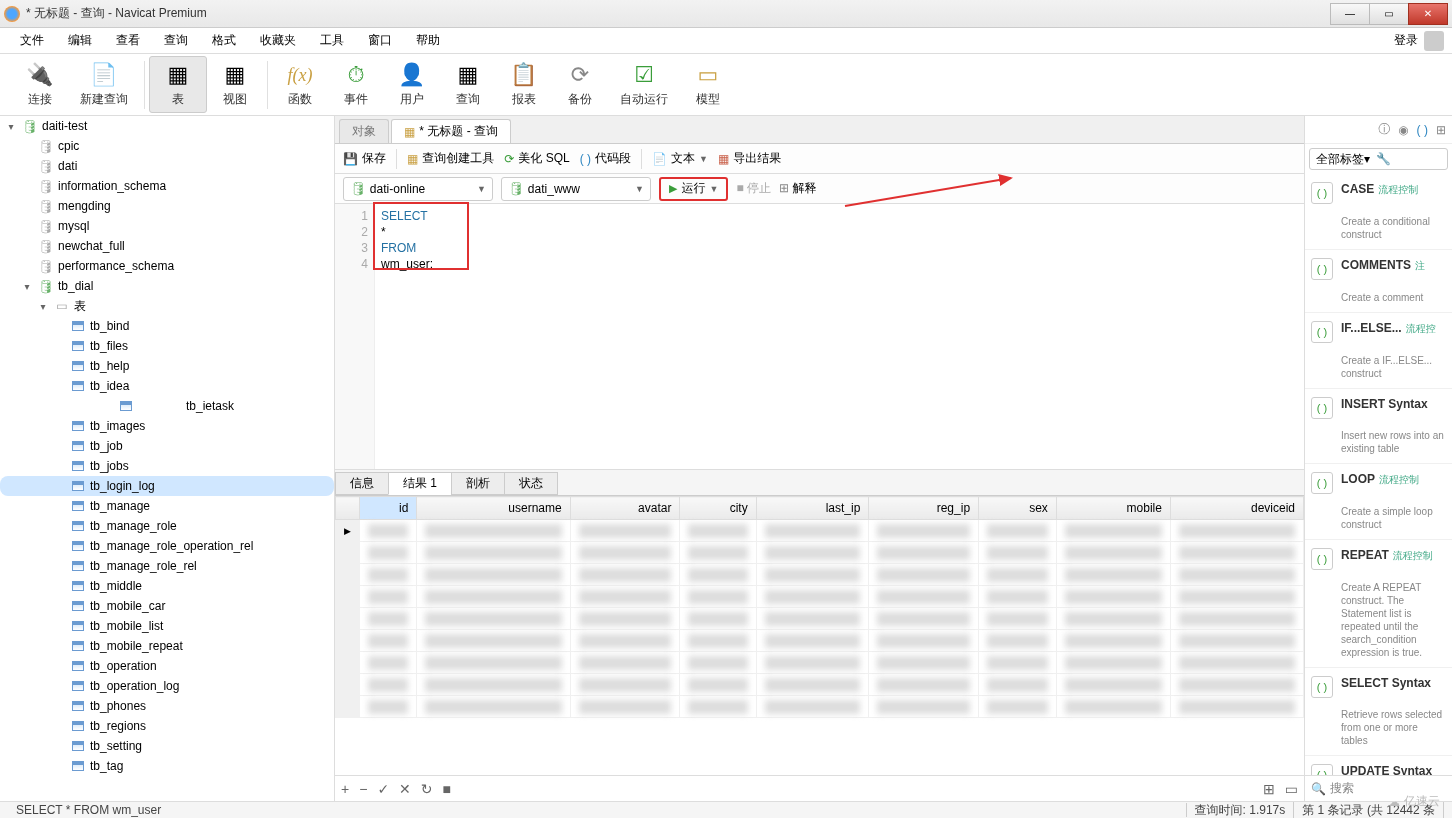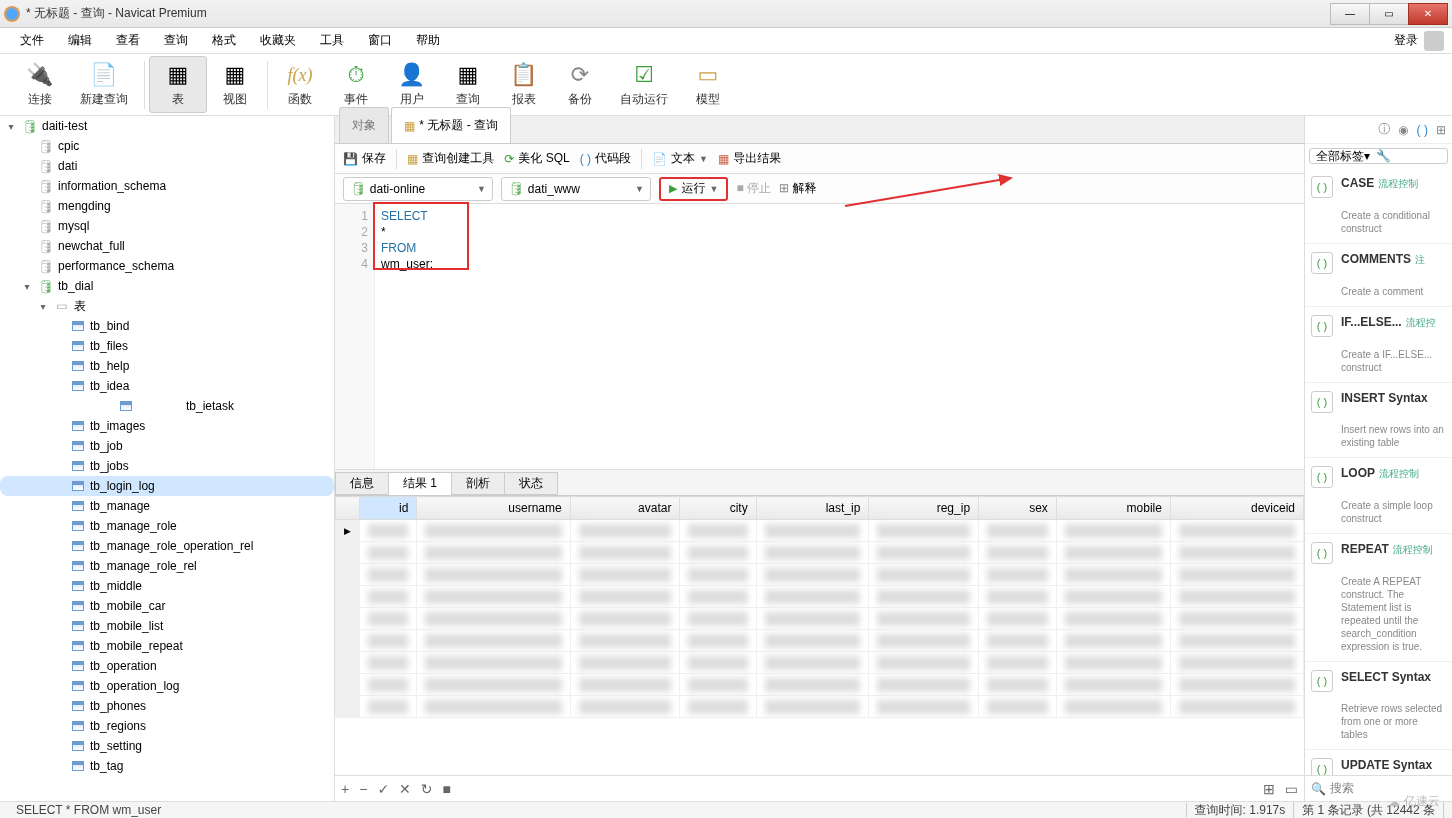--- a/index.html
+++ b/index.html
@@ -26,21 +26,21 @@
 .tree-item.selected { background: #d0e7ff; }
 .tree-item .expander { width: 14px; text-align: center; color: #666; font-size: 10px; }
 .tree-item .icon { width: 16px; height: 14px; margin: 0 4px; display:flex; align-items:center; justify-content:center; }
 .db-icon { color:#67b168; font-size:13px; }
 .db-grey { color:#aaa; font-size:13px; }
 .folder-icon::before { content:"▭"; color:#999; }
 .tbl-icon { width:12px; height:10px; border:1px solid #6b9bd1; background:linear-gradient(#cde2f7,#fff); }
 .tbl-icon::before { content:""; display:block; height:3px; background:#6b9bd1; }
 .main { flex: 1; display: flex; flex-direction: column; position: relative; }
 .tabstrip { height: 28px; display: flex; align-items: flex-end; padding-left: 4px; background: #f0f0f0; border-bottom: 1px solid #ccc; gap:2px; }
-.tabstrip .tab { height: 36px; padding: 0 12px; display: flex; align-items: center; gap: 4px; border: 1px solid #ccc; border-bottom: none; background: #fff; border-radius: 3px 3px 0 0; }
+.tabstrip .tab { height: 24px; padding: 0 12px; display: flex; align-items: center; gap: 4px; border: 1px solid #ccc; border-bottom: none; background: #fff; border-radius: 3px 3px 0 0; }
 .tabstrip .tab.inactive { background: #e8e8e8; color:#777; }
 .subtoolbar { height: 30px; display: flex; align-items: center; padding: 0 8px; gap: 10px; border-bottom: 1px solid #ddd; background: #fdfdfd; }
 .subtoolbar .btn { display: flex; align-items: center; gap: 4px; cursor: default; }
 .subtoolbar .sep2 { width: 1px; height: 20px; background: #ddd; }
 .context-bar { height: 30px; display: flex; align-items: center; padding: 0 8px; gap: 8px; border-bottom: 1px solid #ddd; background: #fdfdfd; position: relative; }
 .dropdown { display: flex; align-items: center; border: 1px solid #ccc; border-radius: 3px; height: 24px; padding: 0 6px; background: #fff; }
 .dropdown .arrow { margin-left: auto; font-size: 9px; color: #666; padding-left:10px; }
 .run-btn { display: flex; align-items: center; height: 24px; padding: 0 8px; border: 2px solid #e03030; border-radius: 3px; gap: 4px; }
 .run-btn .play { color: #3a9d3a; font-size: 11px; }
 .disabled { color: #aaa; }
@@ -58,21 +58,21 @@
 .grid th.sorted { background:#d0e7ff; }
 .grid td { height: 22px; border: 1px solid #f0f0f0; padding: 0 8px; }
 .blurred td div { height: 14px; background: #ddd; filter: blur(3px); margin: 1px 0; }
 .row-indicator { width:14px; background:#f0f0f0; border-right:1px solid #ccc; text-align:center; font-size:9px; }
 .grid-footer { height: 26px; border-top: 1px solid #ddd; display: flex; align-items: center; padding: 0 6px; gap: 10px; color: #666; }
 .grid-footer .ctl { font-size: 14px; color:#666; cursor:default; }
 .statusbar { height: 16px; display: flex; align-items: center; padding: 0 8px; font-size: 12px; color: #444; background: #f5f5f5; }
 .statusbar .seg { padding: 0 8px; border-right: 1px solid #ccc; }
 .right-panel { width: 148px; border-left: 1px solid #ddd; display: flex; flex-direction: column; }
 .right-icons { height: 28px; display:flex; align-items:center; justify-content:flex-end; gap:8px; padding:0 6px; border-bottom:1px solid #eee; color:#888; font-size:13px; }
-.tag-select { margin: 4px; height: 16px; border: 1px solid #ccc; border-radius: 3px; display:flex; align-items:center; padding:0 6px; }
+.tag-select { margin: 4px; height: 22px; border: 1px solid #ccc; border-radius: 3px; display:flex; align-items:center; padding:0 6px; }
 .snippets { flex:1; overflow-y:auto; }
 .snippet { display:flex; padding: 8px 6px; gap:8px; border-bottom:1px solid #f0f0f0; }
 .snippet .sicon { width:22px; height:22px; border:1px solid #ccc; border-radius:3px; display:flex; align-items:center; justify-content:center; color:#3a9d3a; font-size:11px; flex-shrink:0; }
 .snippet .stitle { font-size:12px; color:#333; display:flex; align-items:baseline; gap:4px; }
 .snippet .stag { font-size:10px; color:#4a8; }
 .snippet .sdesc { font-size:10px; color:#888; line-height:1.3; margin-top:18px; }
 .rp-search { height:26px; border-top:1px solid #ddd; display:flex; align-items:center; padding:0 6px; gap:4px; color:#888; }
 svg.arrow-line { position:absolute; pointer-events:none; }
 .watermark { position: fixed; right: 12px; bottom: 8px; color: #bbb; font-size: 16px; display:flex; align-items:center; gap:4px; }
 </style>

